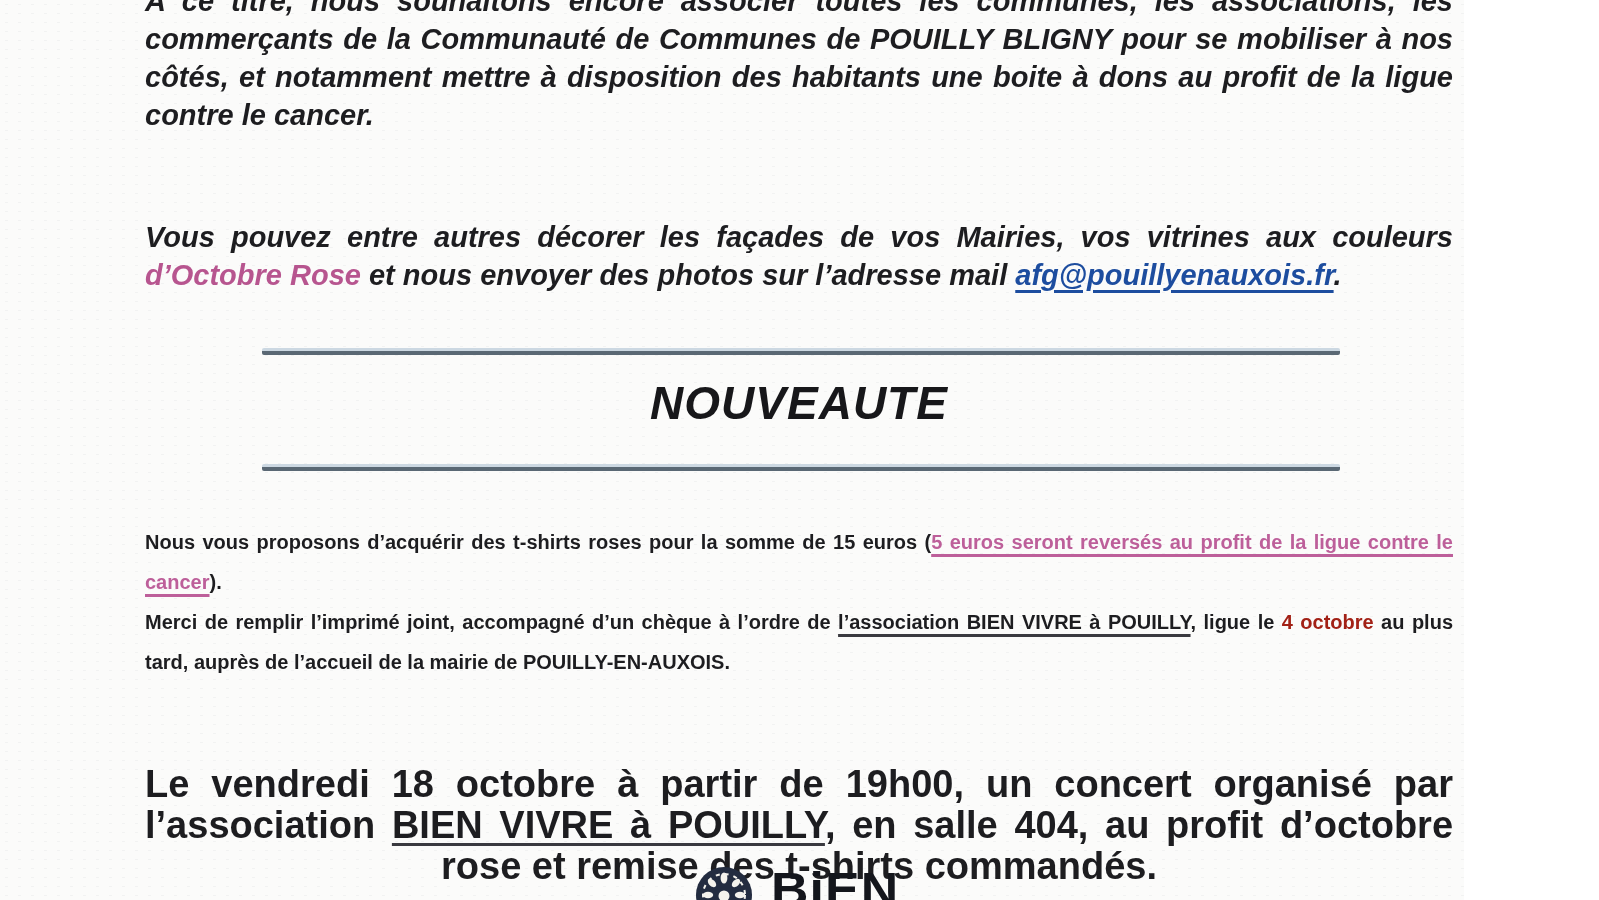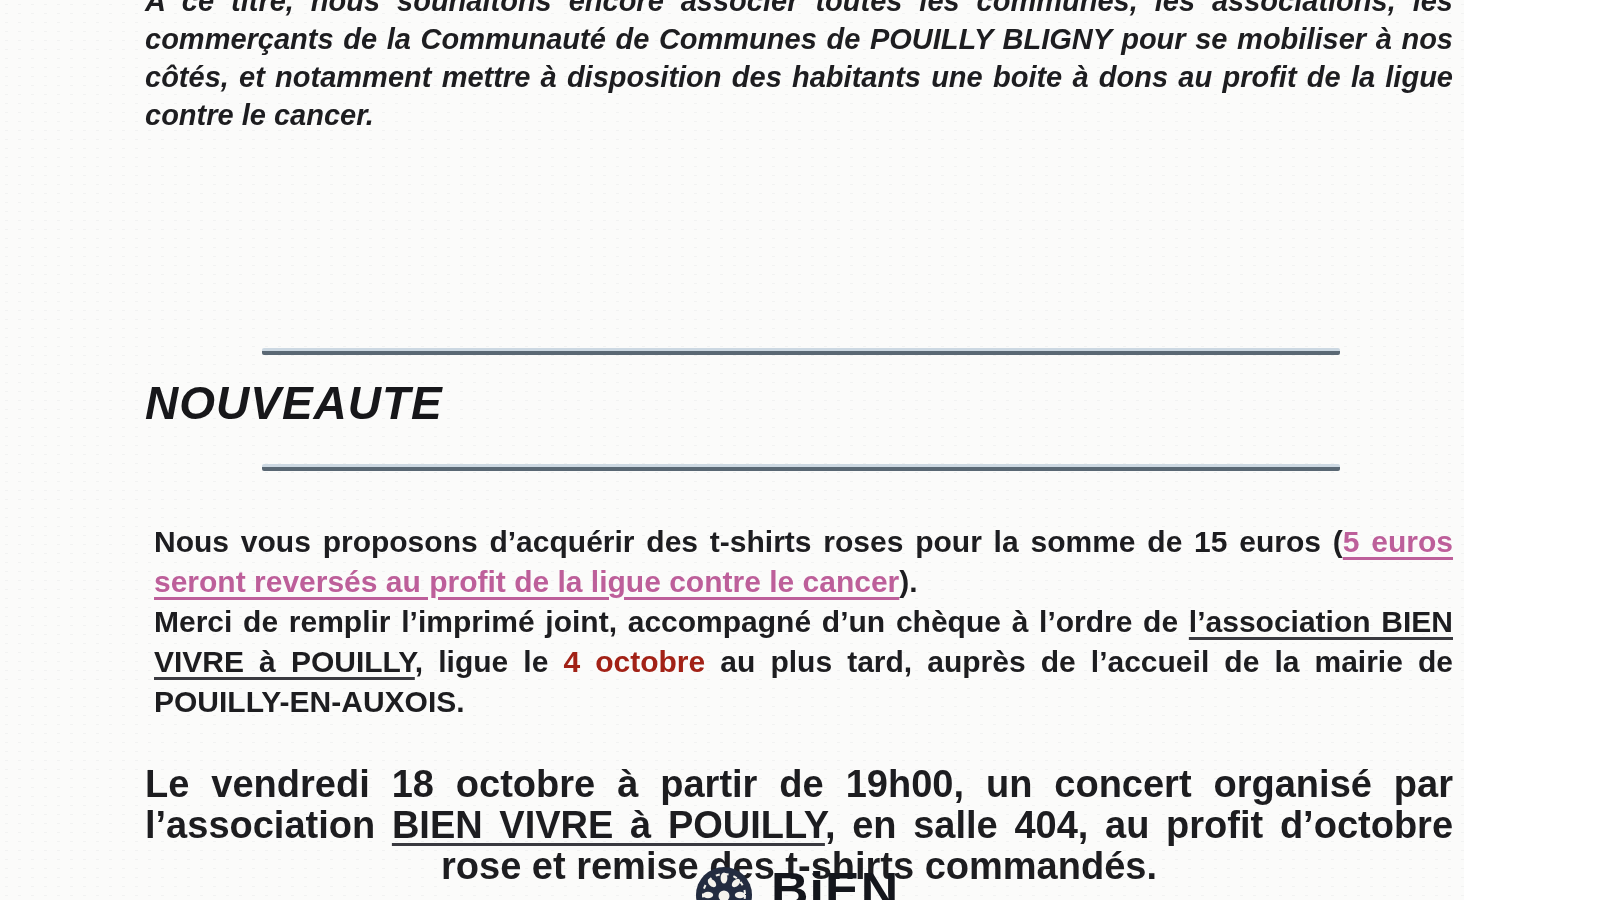--- a/index.html
+++ b/index.html
@@ -22,37 +22,37 @@
     height: 100%;
   }
   .block { position: absolute; left: 0; width: 100%; margin: 0; }
   .para {
     margin: 0;
     font-weight: 700;
     text-align: justify;
   }
   .italic { font-style: italic; }
   .sz1 { font-size: 29px; line-height: 38px; }
-  .sz2 { font-size: 30px; line-height: 40px; margin-left: 9px; }
+  .sz2 { font-size: 20px; line-height: 40px; }
 
   #intro-block   { top: -18px; }
   #decorate-block{ top: 218px; }
   .divider {
     position: absolute;
     left: 117px;
     width: 1078px;
     height: 7px;
     background: linear-gradient(to bottom, #ccd8e2 0 45%, #5a6874 45% 100%);
     border-radius: 2px;
   }
   #divider-top    { top: 348px; }
   #divider-bottom { top: 464px; }
   #heading-block {
     top: 376px;
-    text-align: left;
+    text-align: center;
     font-style: italic;
     font-weight: 700;
     font-size: 46px;
     letter-spacing: 1px;
     color: #17171a;
   }
   #offer-block   { top: 522px; }
   #concert-block {
     top: 764px;
     font-size: 38px;
@@ -101,20 +101,23 @@
 </head>
 <body>
 
 <div class="page">
   <div class="content">
 
     <div class="block" id="intro-block">
       <p class="para italic sz1"><span>A ce titre, nous souhaitons encore associer toutes les communes, les associations, les commerçants de la Communauté de Communes de POUILLY BLIGNY pour se mobiliser à nos côtés, et notamment mettre à disposition des habitants une boite à dons au profit de la ligue contre le cancer.</span></p>
     </div>
 
+    <div class="block" id="decorate-block">
+      <p class="para italic sz1"><span>Vous pouvez entre autres décorer les façades de vos Mairies, vos vitrines aux couleurs </span><span class="rose">d’Octobre Rose</span><span> et nous envoyer des photos sur l’adresse mail </span><span class="email-link">afg@pouillyenauxois.fr</span><span>.</span></p>
+    </div>
 
     <div class="divider" id="divider-top"></div>
 
     <div class="block" id="heading-block"><span>NOUVEAUTE</span></div>
 
     <div class="divider" id="divider-bottom"></div>
 
     <div class="block" id="offer-block">
       <p class="para sz2"><span>Nous vous proposons d’acquérir des t-shirts roses pour la somme de 15 euros (</span><span class="rose-underline">5 euros seront reversés au profit de la ligue contre le cancer</span><span>).</span></p>
       <p class="para sz2"><span>Merci de remplir l’imprimé joint, accompagné d’un chèque à l’ordre de </span><span class="ink-underline">l’association BIEN VIVRE à POUILLY</span><span>, ligue le </span><span class="red">4 octobre</span><span> au plus tard, auprès de l’accueil de la mairie de POUILLY-EN-AUXOIS.</span></p>

